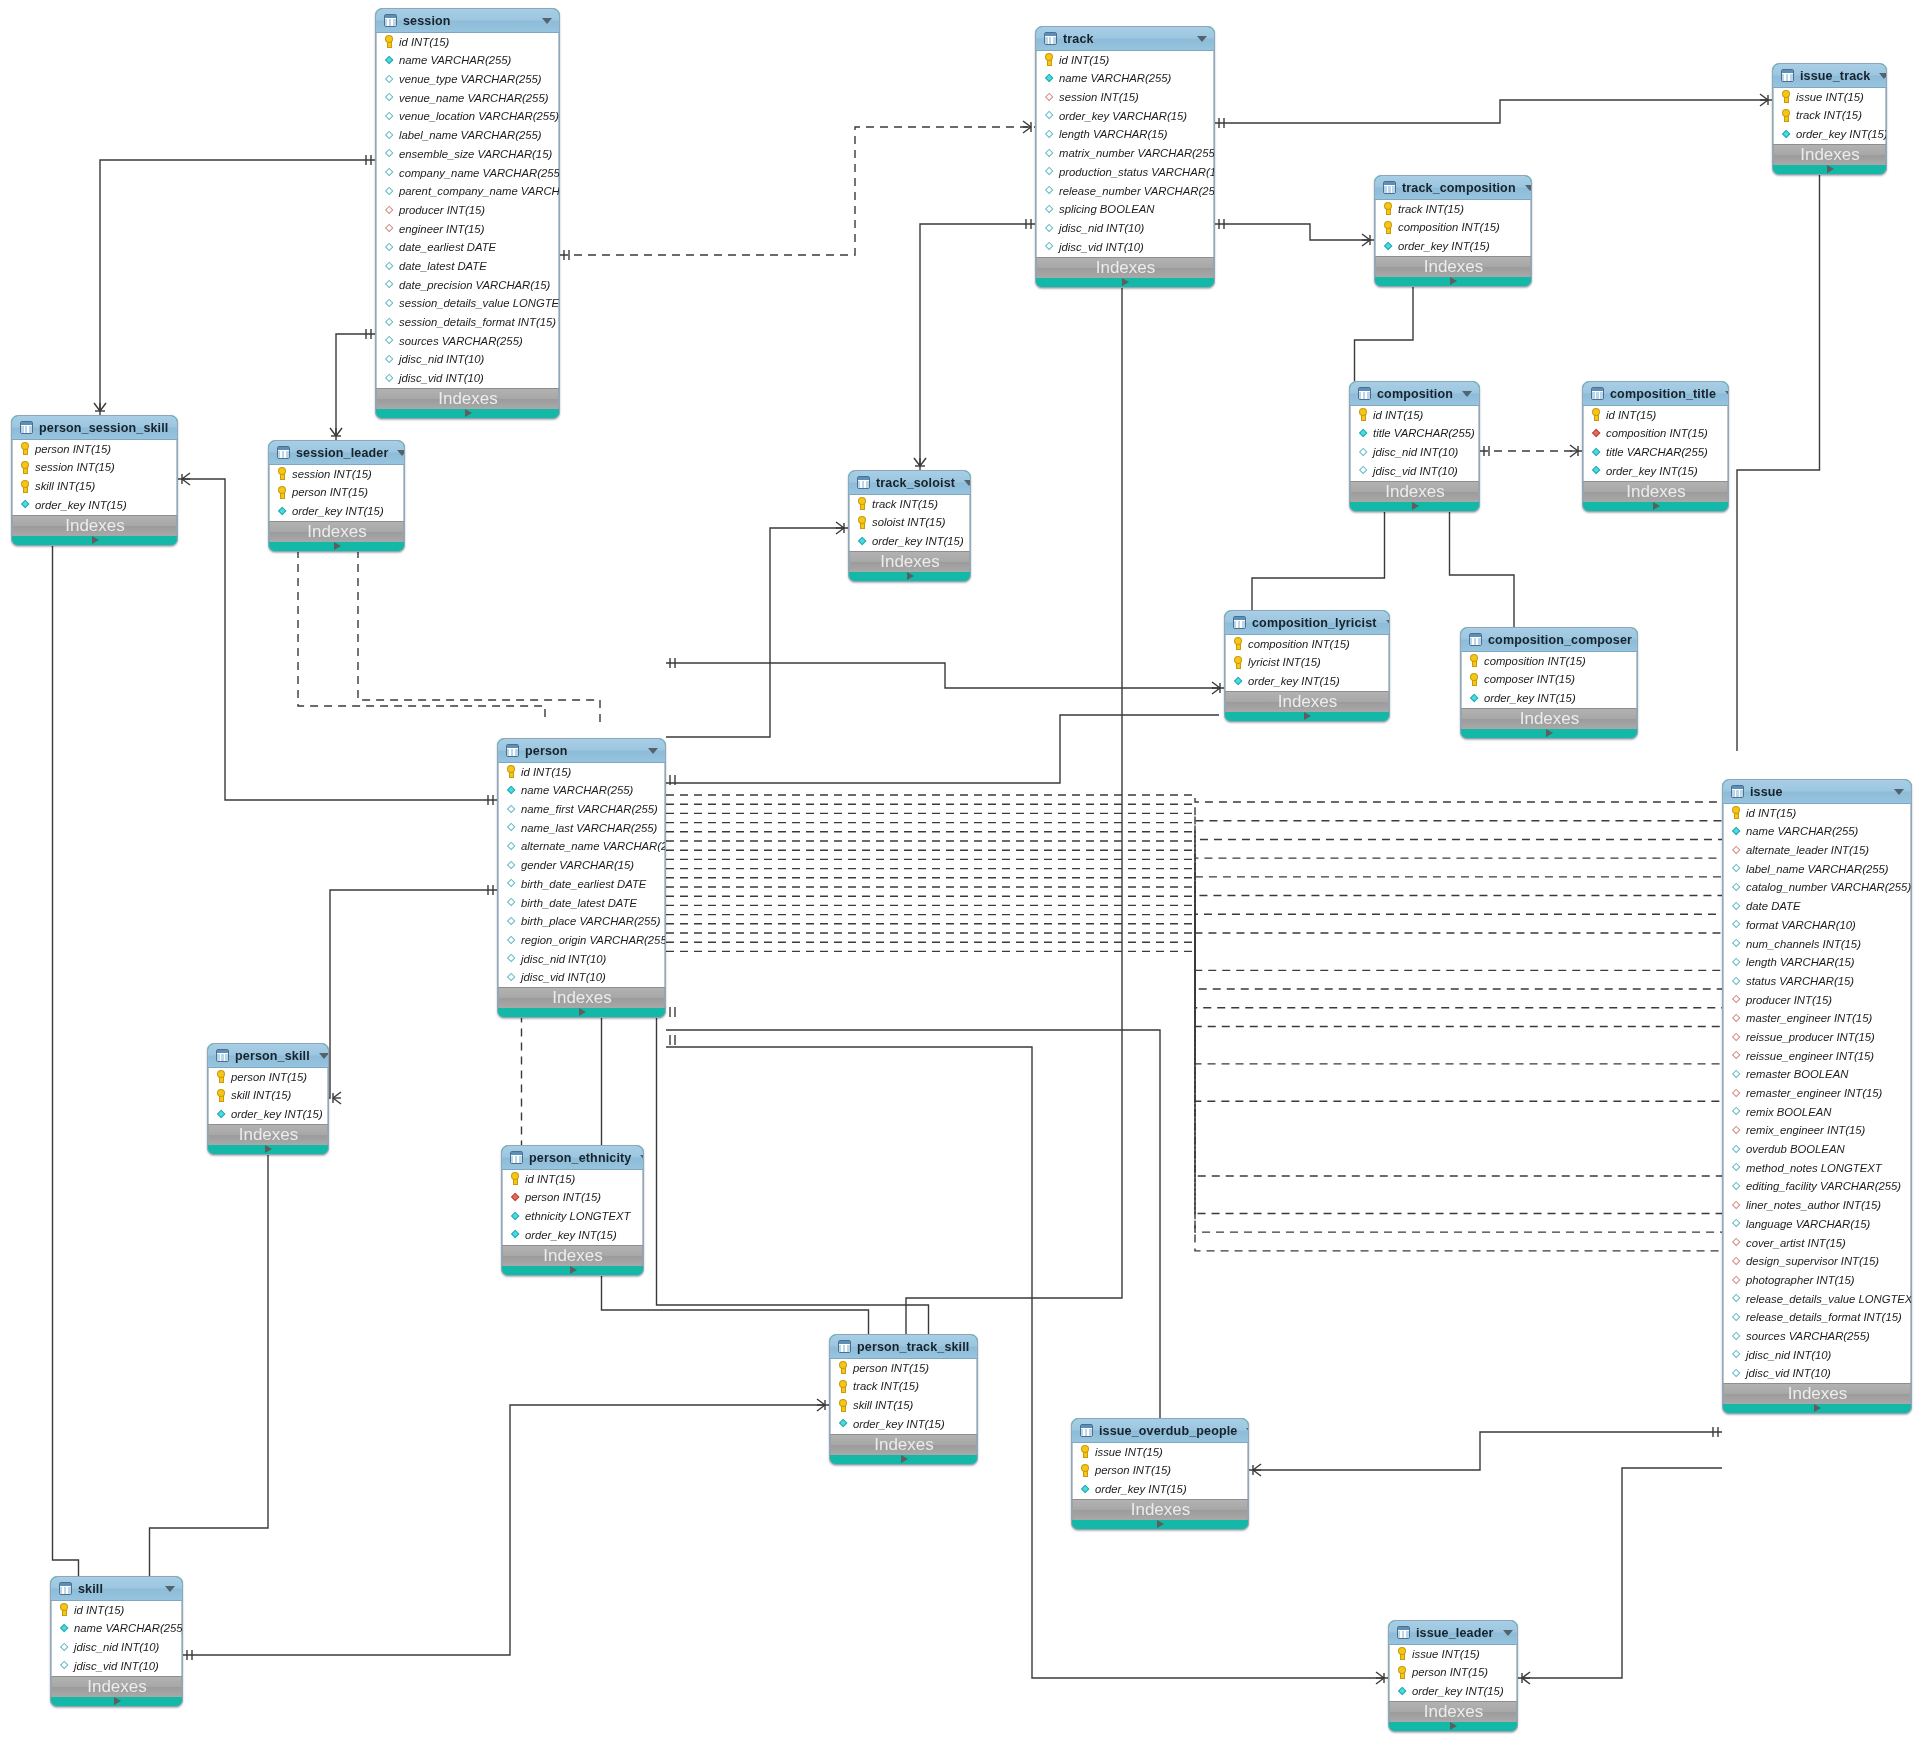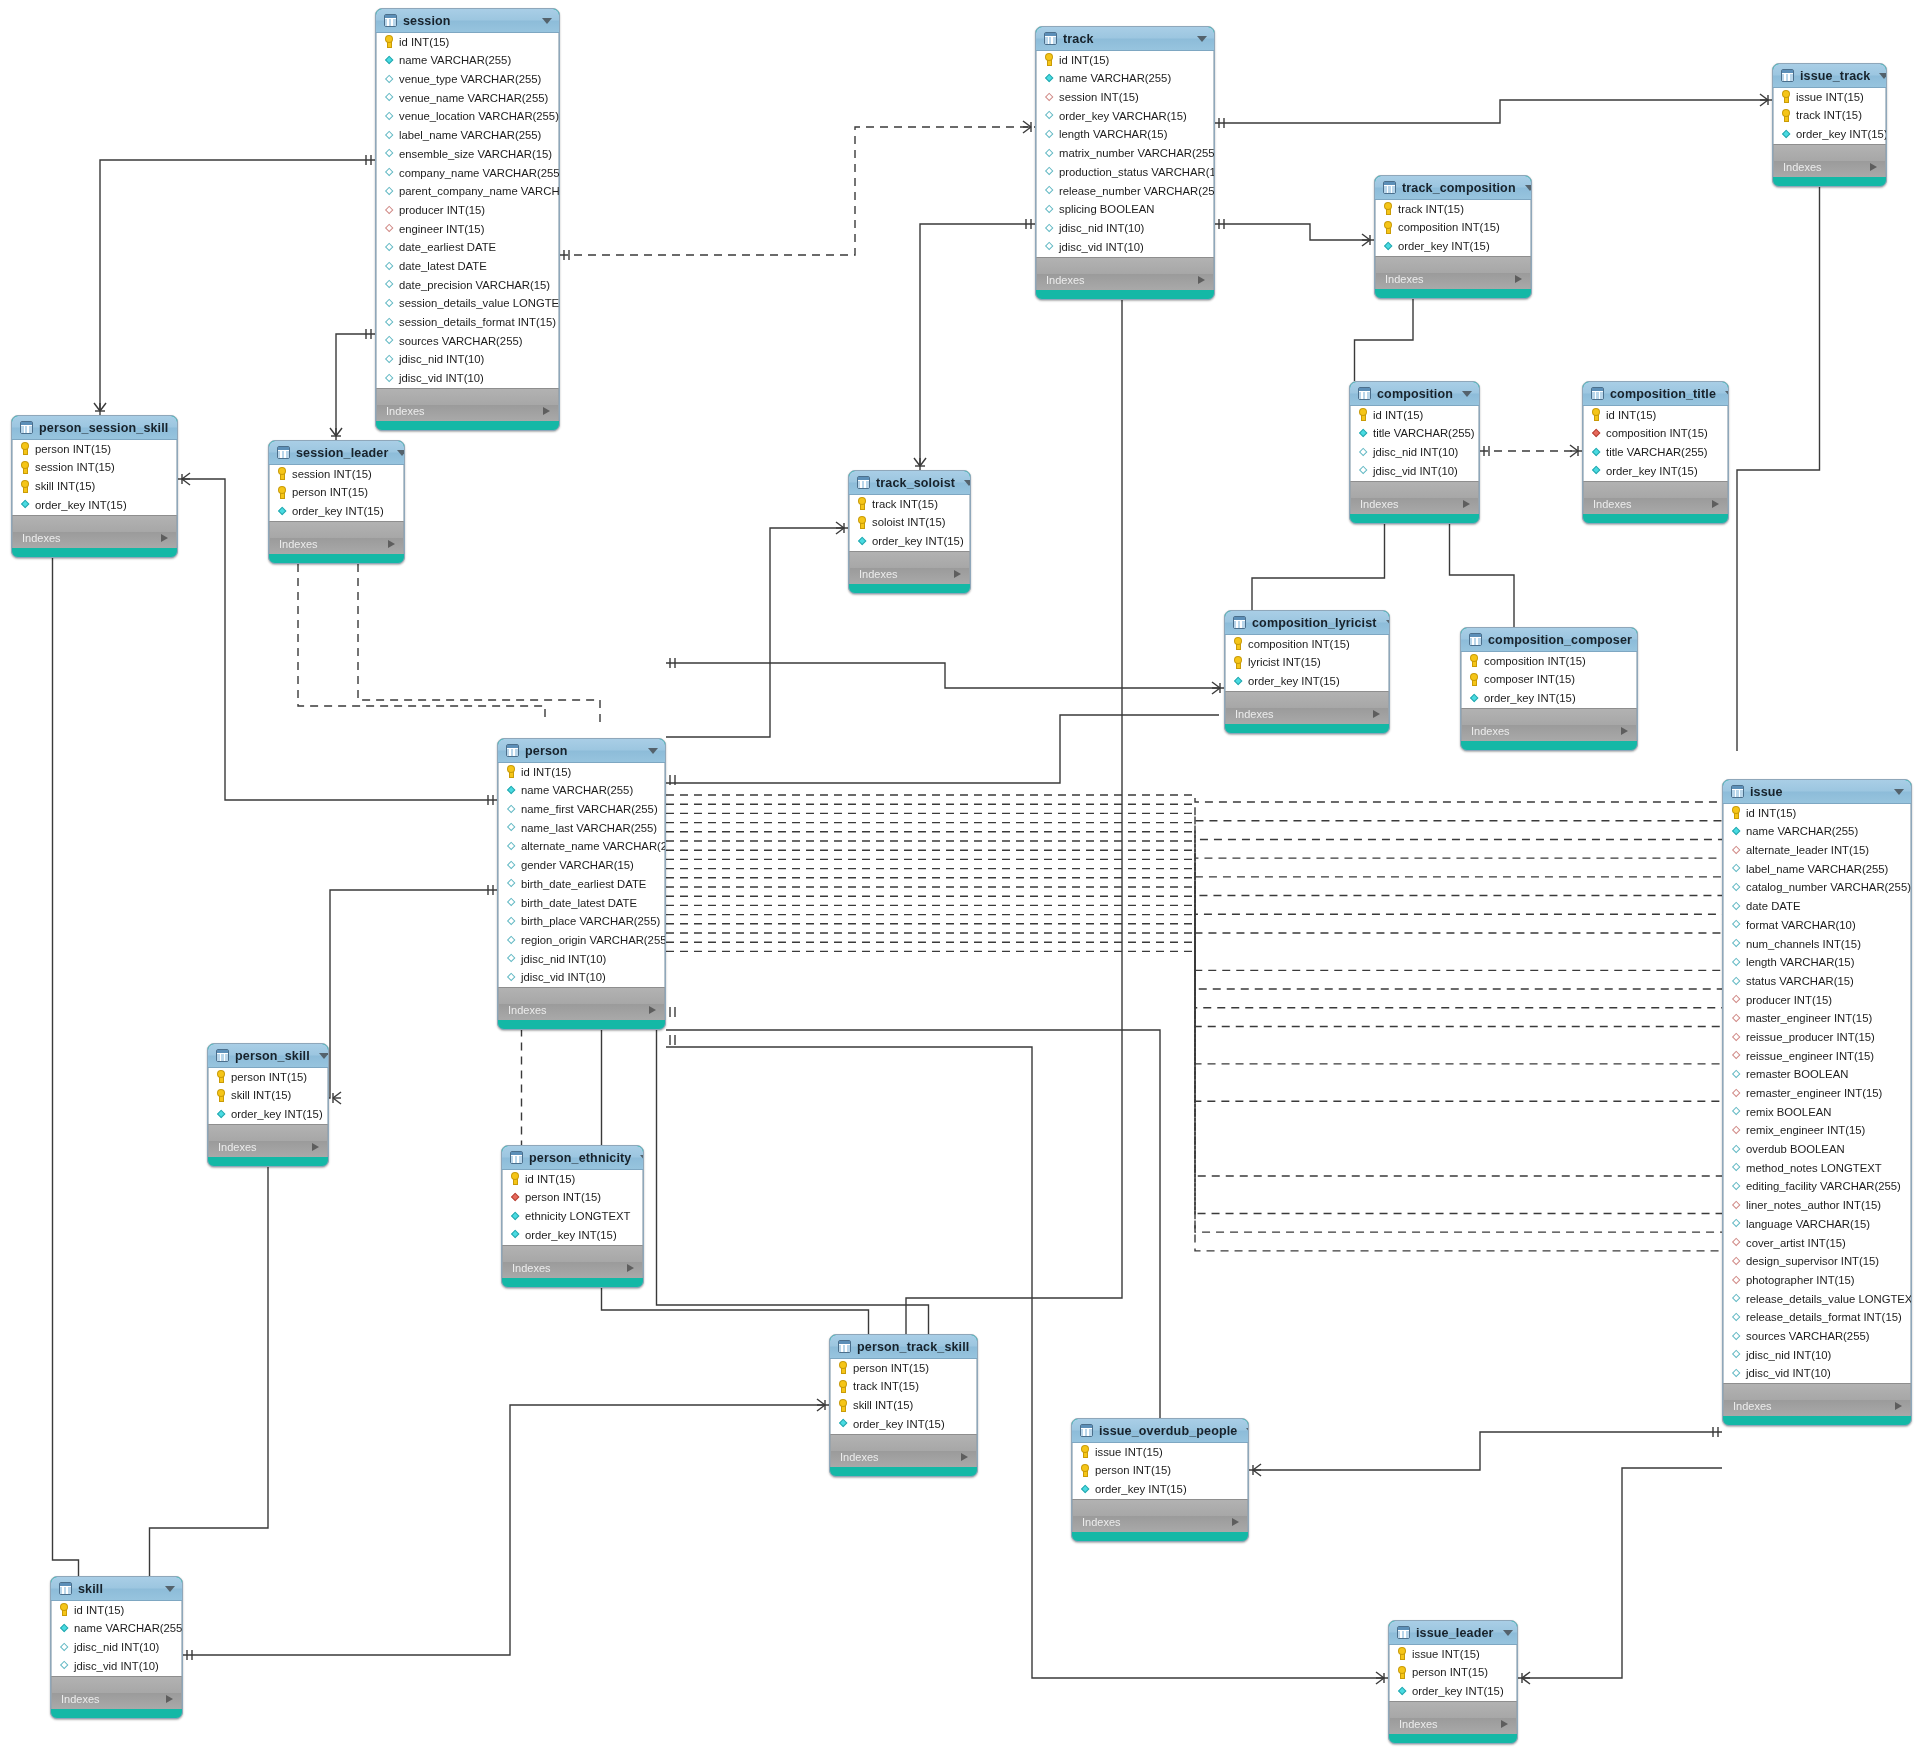--- a/index.html
+++ b/index.html
@@ -89,20 +89,21 @@
     flex:0 0 auto;
     border-left:5px solid transparent;
     border-right:5px solid transparent;
     border-top:6px solid #54626c;
     margin-left:3px;
   }
   .cols{
     background:#ffffff;
     border-left:1px solid #b9c6cf;
     border-right:1px solid #b9c6cf;
+    font-style:italic;
   }
   .col{
     display:flex;
     align-items:center;
     gap:5px;
     height:18.7px;
     padding:0 6px 0 7px;
     font-size:11.3px;
     color:#1c1c1c;
     white-space:nowrap;
@@ -135,28 +136,29 @@
   }
   .g.nn i{ background:#48dbe2; border:1px solid #2ba7ad; }
   .g.nul i{ background:#ffffff; border:1px solid #63b9c4; }
   .g.fk i{ background:#ffffff; border:1px solid #d08a86; }
   .g.fkr i{ background:#e8695b; border:1px solid #b4463a; }
 
   .idx{
     height:20px;
     display:flex;
     align-items:center;
-    padding:12px 8px 0 9px;
+    padding:0 8px 0 9px;
     background:linear-gradient(to bottom,#b2b2b2 0%,#a7a7a7 50%,#9b9b9b 51%,#a9a9a9 100%);
     border-top:1px solid #8e8e8e;
     border-left:1px solid #9aa3aa;
     border-right:1px solid #9aa3aa;
-    font-size:11px;
+    font-size:17px;
     color:#ececec;
     justify-content:space-between;
+    flex-direction:column;
   }
   .idx .tri{
     width:0;height:0;
     border-top:4.5px solid transparent;
     border-bottom:4.5px solid transparent;
     border-left:7px solid #5e5e5e;
   }
 </style>
 </head>
 <body>

